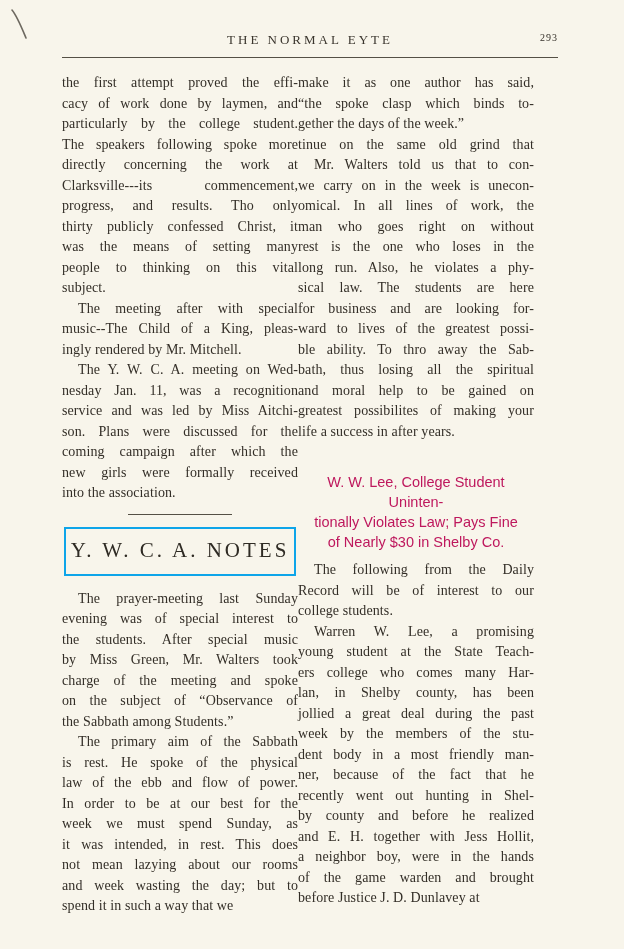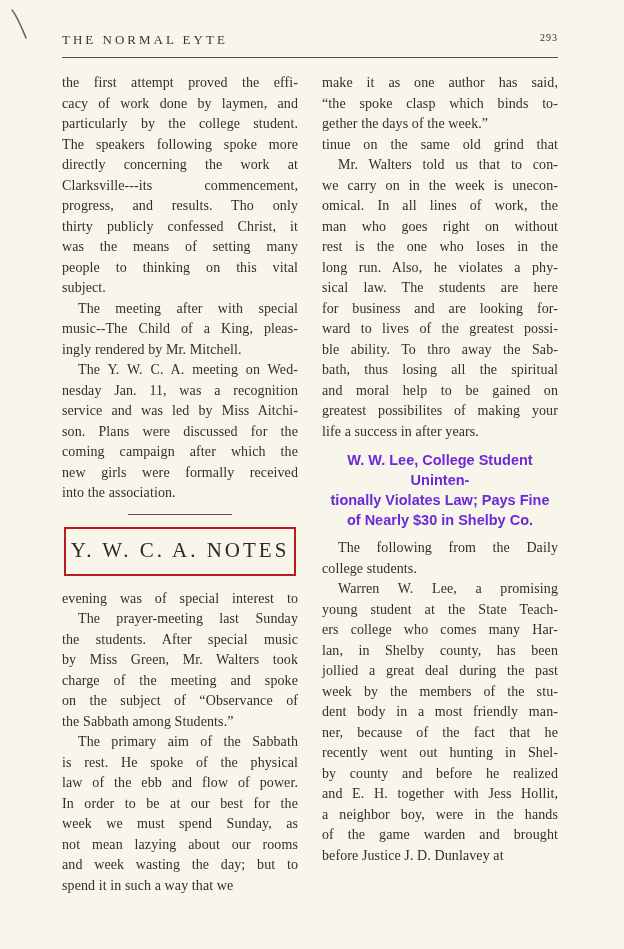--- a/index.html
+++ b/index.html
@@ -11,64 +11,65 @@
     height: 949px;
     background: #f8f5eb;
     font-family: "Liberation Serif", serif;
     color: #332e27;
     padding: 32px 66px 0 62px;
     overflow: hidden;
   }
   .hand-mark { position: absolute; left: 8px; top: 4px; }
   .header { position: relative; height: 17px; }
   .header-title {
+    text-align: center;
     font-size: 13px;
     letter-spacing: 3px;
     color: #3a352d;
   }
   .page-number {
     position: absolute;
     right: 0; top: 0;
     font-size: 10px;
     letter-spacing: 1px;
   }
   .header-rule { border: none; border-top: 1.2px solid #555045; margin-top: 8px; }
-  .columns { display: flex; gap: 24px; margin-top: 15px; }
+  .columns { display: flex; margin-top: 15px; }
   .column { width: 236px; }
   .paragraph { margin: 0; }
   .line {
     font-size: 14px;
     line-height: 20.5px;
     text-align: justify;
     letter-spacing: 0.1px;
   }
   .line.just { text-align-last: justify; }
   .line.indent { text-indent: 16px; }
   .divider {
     width: 104px;
     border-top: 1.2px solid #555045;
     margin: 10px auto 0 auto;
   }
   .boxed-heading {
-    border: 2px solid #b91c1c;
+    border: 2px solid #0ea5e9;
     margin: 12px 2px 13px 2px;
     padding: 9px 0 11px 0;
     text-align: center;
     font-size: 21px;
     letter-spacing: 3px;
     color: #2f2b24;
   }
   .article-heading {
     font-family: "Liberation Sans", sans-serif;
-    font-weight: bold;
+    font-weight: normal;
     font-size: 14.5px;
     line-height: 20px;
     text-align: center;
-    color: #6d28d9;
-    margin: 8px 0 8px 0;
+    color: #be185d;
+    margin: 30px 0 8px 0;
   }
 </style>
 </head>
 <body>
 
 <div class="page">
 
   <svg class="hand-mark" width="26" height="38" viewBox="0 0 26 38">
     <path d="M4 6 C 9 12, 13 22, 18 34" stroke="#4a453c" stroke-width="1.6" fill="none" stroke-linecap="round" opacity="0.8"></path>
   </svg>
@@ -104,34 +105,35 @@
           <div class="line just">nesday Jan. 11, was a recognition</div>
           <div class="line just">service and was led by Miss Aitchi-</div>
           <div class="line just">son. Plans were discussed for the</div>
           <div class="line just">coming campaign after which the</div>
           <div class="line just">new girls were formally received</div>
           <div class="line">into the association.</div>
         </div>
         <div class="divider"></div>
         <div class="boxed-heading">Y. W. C. A. NOTES</div>
         <div class="paragraph">
+          <div class="line just indent">The prayer-meeting last Sunday</div>
           <div class="line just">evening was of special interest to</div>
-          <div class="line just indent">The prayer-meeting last Sunday</div>
           <div class="line just">the students. After special music</div>
           <div class="line just">by Miss Green, Mr. Walters took</div>
           <div class="line just">charge of the meeting and spoke</div>
           <div class="line just">on the subject of “Observance of</div>
           <div class="line">the Sabbath among Students.”</div>
         </div>
         <div class="paragraph">
           <div class="line just indent">The primary aim of the Sabbath</div>
           <div class="line just">is rest. He spoke of the physical</div>
           <div class="line just">law of the ebb and flow of power.</div>
           <div class="line just">In order to be at our best for the</div>
           <div class="line just">week we must spend Sunday, as</div>
+          <div class="line just">it was intended, in rest. This does</div>
           <div class="line just">not mean lazying about our rooms</div>
           <div class="line just">and week wasting the day; but to</div>
           <div class="line">spend it in such a way that we</div>
         </div>
       </div>
     <div class="column">
         <div class="paragraph">
           <div class="line just">make it as one author has said,</div>
           <div class="line just">“the spoke clasp which binds to-</div>
           <div class="line">gether the days of the week.”</div>
@@ -153,20 +155,21 @@
           <div class="line just">greatest possibilites of making your</div>
           <div class="line">life a success in after years.</div>
         </div>
         <div class="article-heading">
           <div>W. W. Lee, College Student Uninten-</div>
           <div>tionally Violates Law; Pays Fine</div>
           <div>of Nearly $30 in Shelby Co.</div>
         </div>
         <div class="paragraph">
           <div class="line just indent">The following from the Daily</div>
+          <div class="line just">Record will be of interest to our</div>
           <div class="line">college students.</div>
         </div>
         <div class="paragraph">
           <div class="line just indent">Warren W. Lee, a promising</div>
           <div class="line just">young student at the State Teach-</div>
           <div class="line just">ers college who comes many Har-</div>
           <div class="line just">lan, in Shelby county, has been</div>
           <div class="line just">jollied a great deal during the past</div>
           <div class="line just">week by the members of the stu-</div>
           <div class="line just">dent body in a most friendly man-</div>

